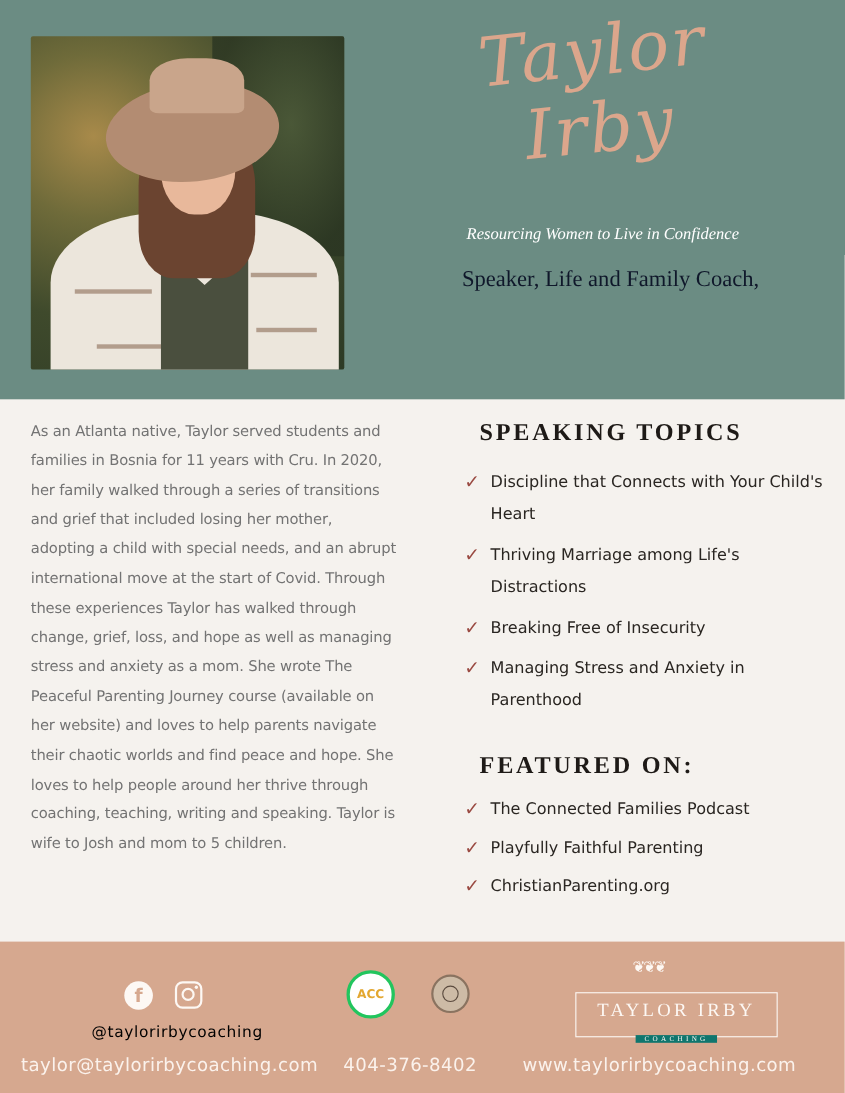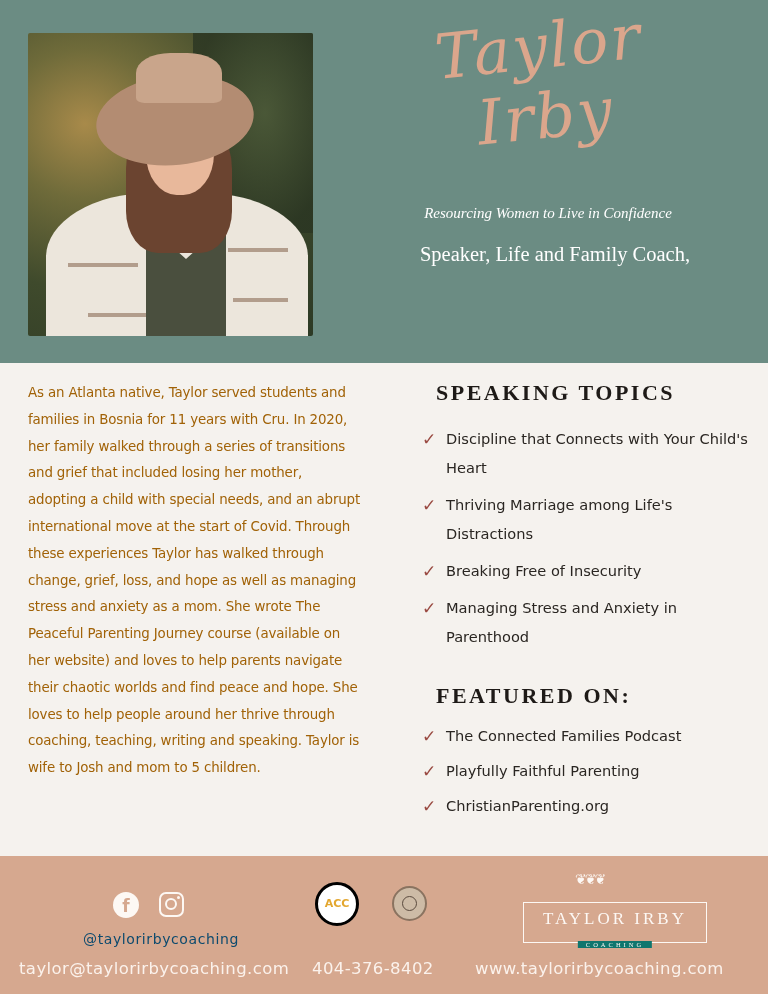--- a/index.html
+++ b/index.html
@@ -16,43 +16,43 @@
   .photo .face { position:absolute; left:118px; top:70px; width:68px; height:92px; border-radius:45%; background:#e8b89b; }
   .photo .smile { position:absolute; left:138px; top:120px; width:28px; height:10px; border-radius:0 0 14px 14px; background:#fff; }
   .photo .cardigan { position:absolute; left:18px; top:160px; width:262px; height:160px; border-radius: 40% 40% 0 0; background:#ece6dc; }
   .photo .shirt { position:absolute; left:118px; top:190px; width:80px; height:120px; background:#4a4f3e; clip-path: polygon(0 0, 50% 30%, 100% 0, 100% 100%, 0 100%); }
   .photo .stripe { position:absolute; height:4px; background:#9a7d6a; opacity:.7; }
 
   .title-script { position: absolute; left: 432px; top: 12px; width: 220px; color: #dba68c;
     font-family: "DejaVu Serif", serif; font-style: italic; font-size: 62px; line-height: 70px; text-align: center; transform: rotate(-6deg); letter-spacing: 2px; font-weight: normal; }
   .tagline { position: absolute; left: 398px; top: 205px; width: 300px; text-align: center; color: #ffffff;
     font-family: "Liberation Serif", serif; font-style: italic; font-size: 15px; }
-  .roles { position: absolute; left: 390px; top: 238px; width: 330px; text-align: center; color: #ffffff;
+  .roles { position: absolute; left: 390px; top: 238px; width: 330px; text-align: center; color: #0f172a;
     font-family: "Liberation Serif", serif; font-size: 20.5px; line-height: 33px; }
 
-  .bio { position: absolute; left: 28px; top: 380px; width: 335px; color: #a16207;
+  .bio { position: absolute; left: 28px; top: 380px; width: 335px; color: #737373;
     font-family: "DejaVu Sans", sans-serif; font-size: 13.4px; line-height: 26.8px; letter-spacing: -0.15px; }
 
   .section-h { position: absolute; left: 436px; color: #1e1a17; font-family: "Liberation Serif", serif;
     font-size: 22px; letter-spacing: 2.5px; }
   .list { position: absolute; left: 420px; width: 330px; list-style: none; }
   .list li { position: relative; padding-left: 26px; color: #2a2622; font-family: "DejaVu Sans", sans-serif; font-size: 14.6px; line-height: 29px; }
   .list li .check { position: absolute; left: 2px; top: 1px; color: #9a4a42; font-size: 17px; }
   .topics li { margin-bottom: 8px; }
 
   .footer { position: absolute; left: 0; top: 856px; width: 768px; height: 138px; background: #d6a88f; }
   .social { position: absolute; left: 113px; top: 892px; display: flex; gap: 20px; }
   .fb { width: 26px; height: 26px; border-radius: 50%; background: #fdf8f4; color: #d6a88f; font-family: "DejaVu Sans", sans-serif; font-weight: bold; font-size: 17px; text-align: center; line-height: 28px; }
   .ig { width: 25px; height: 25px; border: 2.5px solid #fdf8f4; border-radius: 7px; position: relative; }
   .ig .lens { position: absolute; left: 4px; top: 4px; width: 12px; height: 12px; border: 2.5px solid #fdf8f4; border-radius: 50%; }
   .ig .dot { position: absolute; right: 2px; top: 2px; width: 3px; height: 3px; background: #fdf8f4; border-radius: 50%; }
-  .handle { position: absolute; left: 78px; top: 931px; width: 166px; text-align: center; color: #0c4a6e; font-family: "DejaVu Sans", sans-serif; font-size: 14px; letter-spacing: 0.6px; }
+  .handle { position: absolute; left: 78px; top: 931px; width: 166px; text-align: center; color: #000000; font-family: "DejaVu Sans", sans-serif; font-size: 14px; letter-spacing: 0.6px; }
   .contact { position: absolute; top: 959px; color: #fbf2ec; font-family: "DejaVu Sans", sans-serif; font-size: 16.5px; letter-spacing: 0.4px; }
 
-  .badge-acc { position: absolute; left: 315px; top: 882px; width: 44px; height: 44px; border-radius: 50% 50% 50% 50%; background: #fff; border: 3px solid #000000; text-align: center; }
+  .badge-acc { position: absolute; left: 315px; top: 882px; width: 44px; height: 44px; border-radius: 50% 50% 50% 50%; background: #fff; border: 3px solid #22c55e; text-align: center; }
   .badge-acc .acc { display:block; margin-top: 12px; color: #e3a730; font-family: "DejaVu Sans", sans-serif; font-weight: bold; font-size: 11px; }
   .badge-seal { position: absolute; left: 392px; top: 886px; width: 35px; height: 35px; border-radius: 50%; background: #cdbba6; border: 2px solid #8a7360; }
   .badge-seal .inner { position:absolute; left:8px; top:8px; width:15px; height:15px; border-radius:50%; border:1.5px solid #5a4a3e; }
 
   .logo-leaf { position: absolute; left: 575px; top: 871px; width: 70px; height: 20px; color: #fdf8f4; font-size: 14px; letter-spacing: -2px; }
   .logo-box { position: absolute; left: 523px; top: 902px; width: 184px; height: 41px; border: 1.5px solid #fdf8f4; text-align: center; }
   .logo-box .name { display:block; margin-top: 6px; color: #fdf8f4; font-family: "Liberation Serif", serif; font-size: 17px; letter-spacing: 3px; }
   .logo-box .sub { position: absolute; left: 50%; bottom: -6px; transform: translateX(-50%); background: #0f766e; padding: 0 8px; color: #fdf8f4; font-family: Liberation Serif, serif; font-size: 6.5px; letter-spacing: 3px; }
 </style>
 </head>

